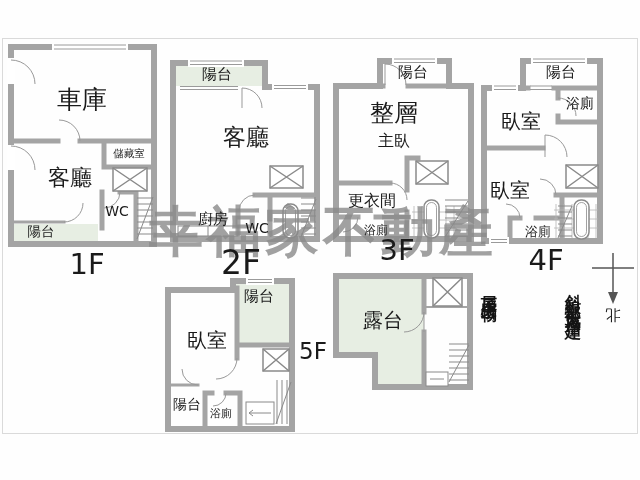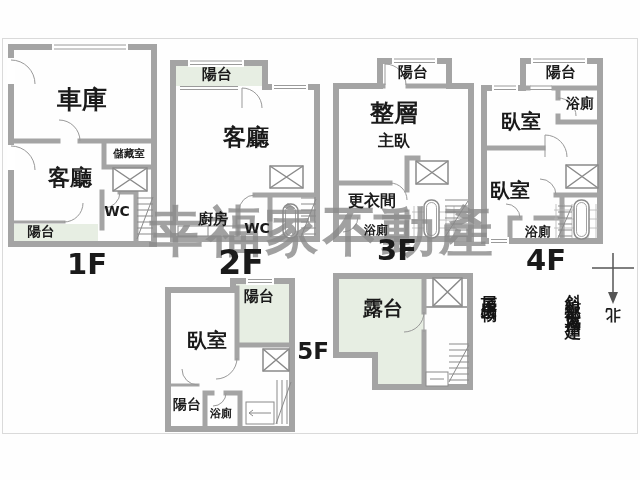--- a/index.html
+++ b/index.html
@@ -1,20 +1,20 @@
 <!DOCTYPE html>
 <html><head>
 <meta charset="utf-8">
 <style>
   html,body{margin:0;padding:0;background:#ffffff;}
   #canvas{position:relative;width:640px;height:480px;background:#fefefe;overflow:hidden;
           font-family:"DejaVu Sans","Liberation Sans",sans-serif;}
   #frame{position:absolute;left:2px;top:38px;width:634px;height:394px;border:1px solid #dadada;z-index:0;}
   #plan{position:absolute;left:0;top:0;z-index:1;}
-  .lbl{position:absolute;transform:translate(-50%,-50%);font-weight:bold;color:#1a1a1a;
+  .lbl{position:absolute;transform:translate(-50%,-50%);font-weight:normal;color:#1a1a1a;
        white-space:nowrap;z-index:8;line-height:1;}
   .vtext{position:absolute;writing-mode:vertical-rl;text-orientation:upright;font-weight:bold;
          color:#141414;z-index:8;line-height:1;}
   #watermark{position:absolute;left:149px;top:205px;font-size:54px;font-weight:bold;
              letter-spacing:4px;color:#8a8a8a;opacity:.8;z-index:6;white-space:nowrap;line-height:1;}
   #compass-north{transform:translate(-50%,-50%) rotate(180deg);}
 </style>
 </head>
 <body>
 
@@ -216,18 +216,18 @@
   <div class="lbl" style="left:510px;top:190px;font-size:20px">臥室</div>
   <div class="lbl" style="left:538px;top:231px;font-size:13px">浴廁</div>
   <div class="lbl" style="left:546px;top:260px;font-size:29px">4F</div>
 
   <div class="lbl" style="left:259px;top:296px;font-size:15px">陽台</div>
   <div class="lbl" style="left:207px;top:340px;font-size:20px">臥室</div>
   <div class="lbl" style="left:187px;top:404px;font-size:14px">陽台</div>
   <div class="lbl" style="left:221px;top:413px;font-size:11px">浴廁</div>
   <div class="lbl" style="left:313px;top:351px;font-size:23px">5F</div>
 
-  <div class="lbl" style="left:383px;top:308px;font-size:20px">露台</div>
+  <div class="lbl" style="left:383px;top:320px;font-size:20px">露台</div>
   <div class="vtext" style="left:481px;top:283px;font-size:16px;letter-spacing:2.5px">屋頂突出物</div>
 
   <div class="vtext" style="left:565px;top:281px;font-size:16px;letter-spacing:5px">斜線部份為增建</div>
   <div class="lbl" id="compass-north" style="left:613px;top:314px;font-size:15px">北</div>
 </div>
 
 </body></html>

